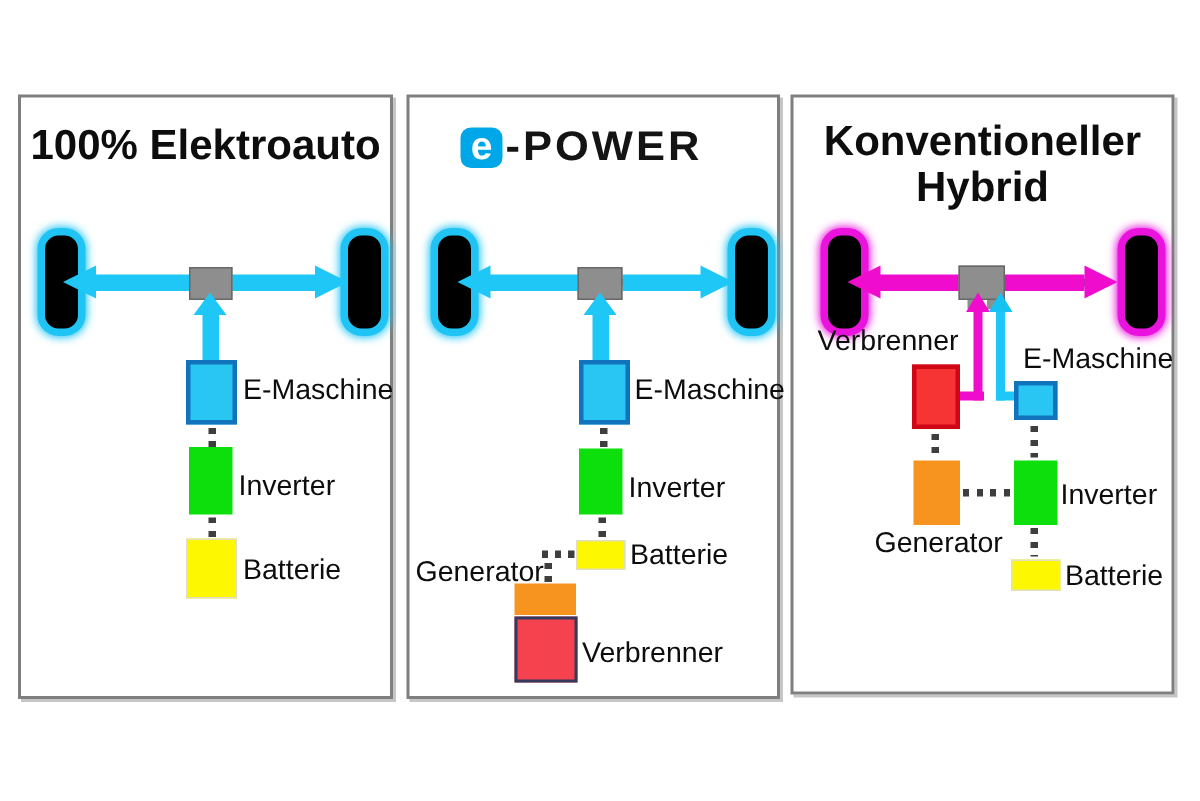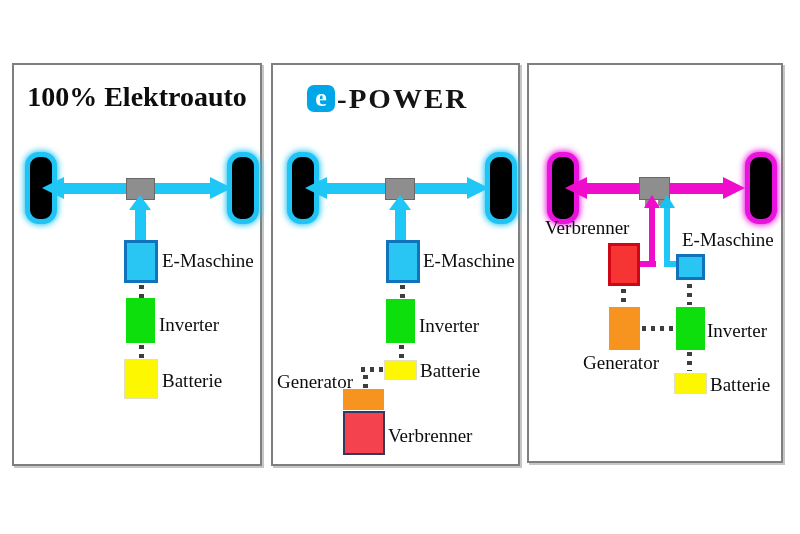--- a/index.html
+++ b/index.html
@@ -1,17 +1,17 @@
 <!DOCTYPE html>
 <html><head>
 <meta charset="utf-8">
 <style>
   html,body{margin:0;padding:0;background:#fff;}
   #stage{position:relative;width:800px;height:534px;background:#ffffff;overflow:hidden;
-         font-family:Liberation Serif, serif;color:#0d0d0d;}
+         font-family:Liberation Sans, sans-serif;color:#0d0d0d;}
   .panel{position:absolute;top:63px;background:#fff;border:2px solid #7f7f7f;
          box-shadow:2px 2px 0 #c6c6c6;box-sizing:border-box;}
   #p1{left:12px;width:250px;height:403px;}
   #p2{left:271px;width:249px;height:403px;}
   #p3{left:527px;width:256px;height:400px;}
 
   .title{position:absolute;left:0;width:100%;text-align:center;font-weight:bold;
          font-size:28px;line-height:31px;white-space:nowrap;}
   .lbl{position:absolute;font-size:19px;white-space:nowrap;}
 
@@ -124,20 +124,24 @@
     <div class="hdots" style="left:88px;top:302px;width:22px;"></div>
     <div class="vdots" style="left:90px;top:310px;height:13px;"></div>
 
     <div class="box gen" style="left:70px;top:324px;width:41px;height:21px;"></div>
 
     <div class="box verb2" style="left:70px;top:346px;width:42px;height:44px;"></div>
     <div class="lbl" style="left:115px;top:360px;">Verbrenner</div>
   </div>
 
   <div class="panel" id="p3">
+    <div class="title" style="top:13px;">
+      <div>Konventioneller</div>
+      <div>Hybrid</div>
+    </div>
 
     <div class="wheel m" style="left:18px;top:87px;"></div>
     <div class="wheel m" style="left:216px;top:87px;"></div>
     <div class="axle" style="left:48px;top:121px;width:162px;"></div>
 
     <div class="ab bg-m" style="left:56px;top:118px;width:56px;height:11px;"></div>
     <div class="head hl m" style="left:36px;top:112px;"></div>
     <div class="ab bg-m" style="left:140px;top:118px;width:54px;height:11px;"></div>
     <div class="head hr m" style="left:194px;top:112px;"></div>
     <div class="gearbox" style="left:110px;top:112px;width:31px;height:23px;"></div>

